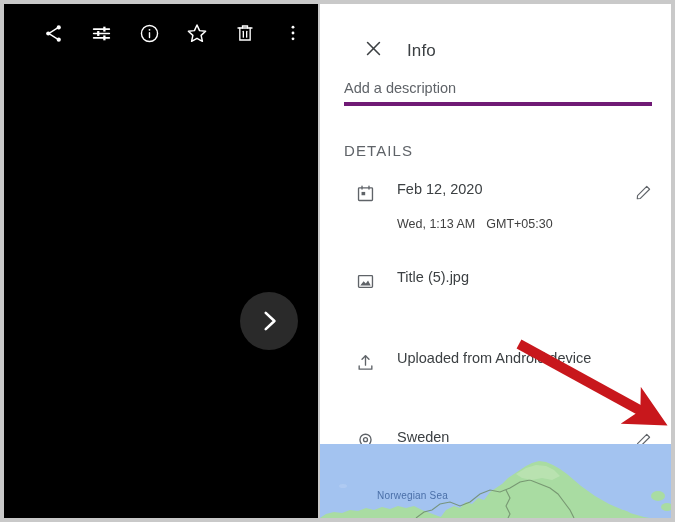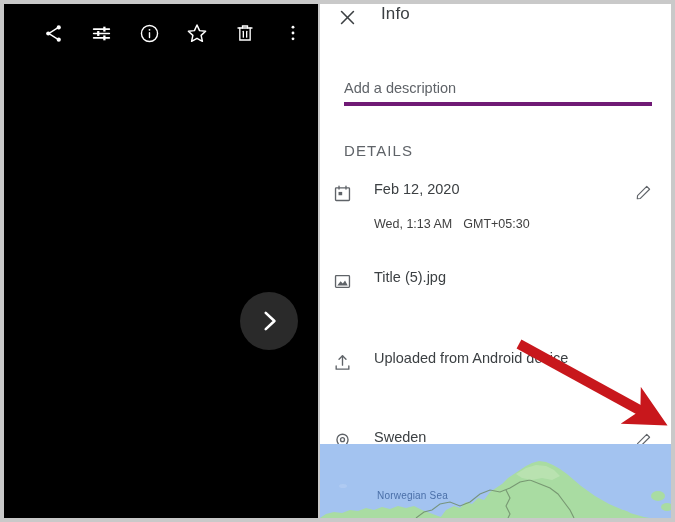--- a/index.html
+++ b/index.html
@@ -77,22 +77,22 @@
     top: 4px;
     width: 351px;
     height: 514px;
     background: #ffffff;
     overflow: hidden;
   }
 
   .info-header {
     height: 57px;
     display: flex;
-    align-items: flex-start;
-    padding-left: 14px;
+    align-items: flex-end;
+    padding-left: 40px;
   }
   .close-icon {
     width: 26px;
     height: 26px;
     display: flex;
     align-items: center;
     justify-content: center;
     cursor: pointer;
   }
   .info-title {
@@ -134,21 +134,21 @@
     position: absolute;
     left: 0;
     top: 176px;
     width: 351px;
   }
 
   .row {
     position: relative;
     display: flex;
     align-items: flex-start;
-    padding: 0 0 0 11px;
+    padding: 0 0 0 34px;
     min-height: 44px;
     box-sizing: border-box;
   }
   .row-icon {
     width: 22px;
     height: 22px;
     flex: 0 0 22px;
     margin-top: 2px;
     display: flex;
     align-items: center;

